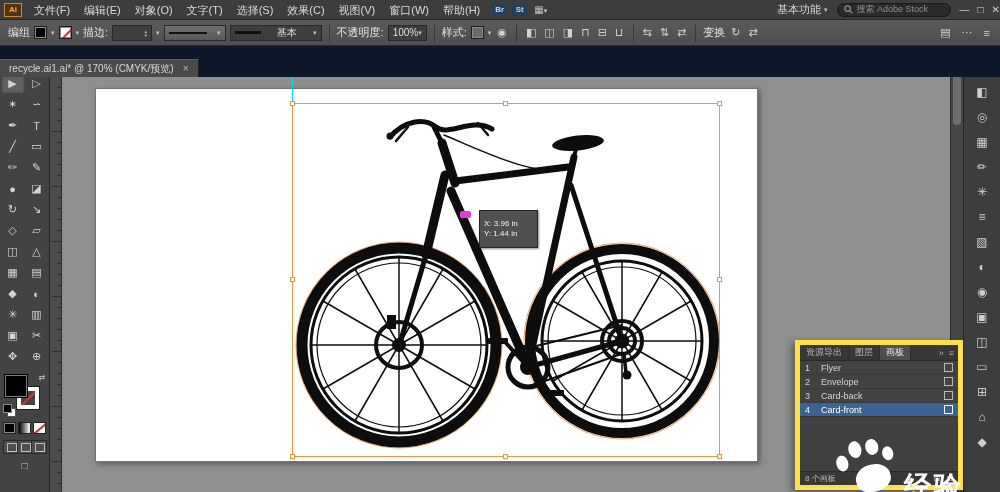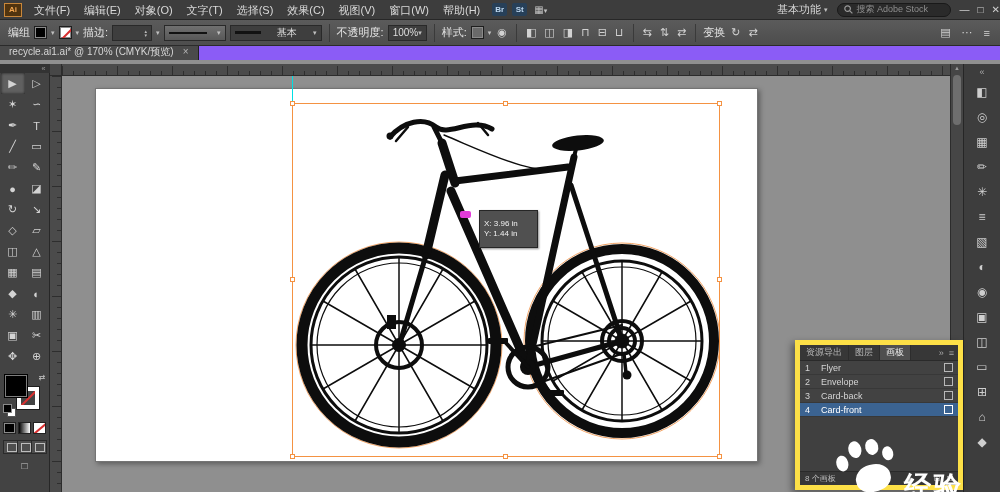--- a/index.html
+++ b/index.html
@@ -41,21 +41,21 @@
   .stepper{width:40px;justify-content:space-between}
   .steparrows{display:flex;flex-direction:column;line-height:4px;font-size:5px;color:#bdbdbd}
   .profile{width:62px;background:linear-gradient(#707070,#585858);justify-content:space-between}
   .pline{width:38px;height:2px;background:#121212}
   .brush{width:92px;justify-content:space-between}
   .bline{width:26px;height:3px;background:#121212}
   .cb-icon{font-size:11px;color:#d2d2d2;padding:0 2px;flex:none}
   .cb-right{margin-left:auto;display:flex;align-items:center;gap:7px}
 
   
-  .tabbar{position:absolute;left:0;top:46px;width:1000px;height:14px;background:#8b5cf6;
+  .tabbar{position:absolute;left:0;top:46px;width:1000px;height:31px;background:#0f172a;
     display:flex;align-items:flex-end;z-index:28}
   .doctab{height:18px;background:#4a4a4a;border-top:1px solid #5d5d5d;border-right:1px solid #202020;
     display:flex;align-items:center;gap:9px;padding:0 9px;font-size:10px;color:#d6d6d6;white-space:nowrap}
   .doctab .close{color:#b5b5b5}
 
   
   .toolpanel{position:absolute;left:0;top:64px;width:50px;height:428px;background:#434343;
     border-right:1px solid #272727;z-index:25;display:flex;flex-direction:column;align-items:center}
   .tp-head{width:50px;height:9px;background:#333;color:#9a9a9a;font-size:7px;line-height:9px;
     text-align:right;padding-right:4px}

